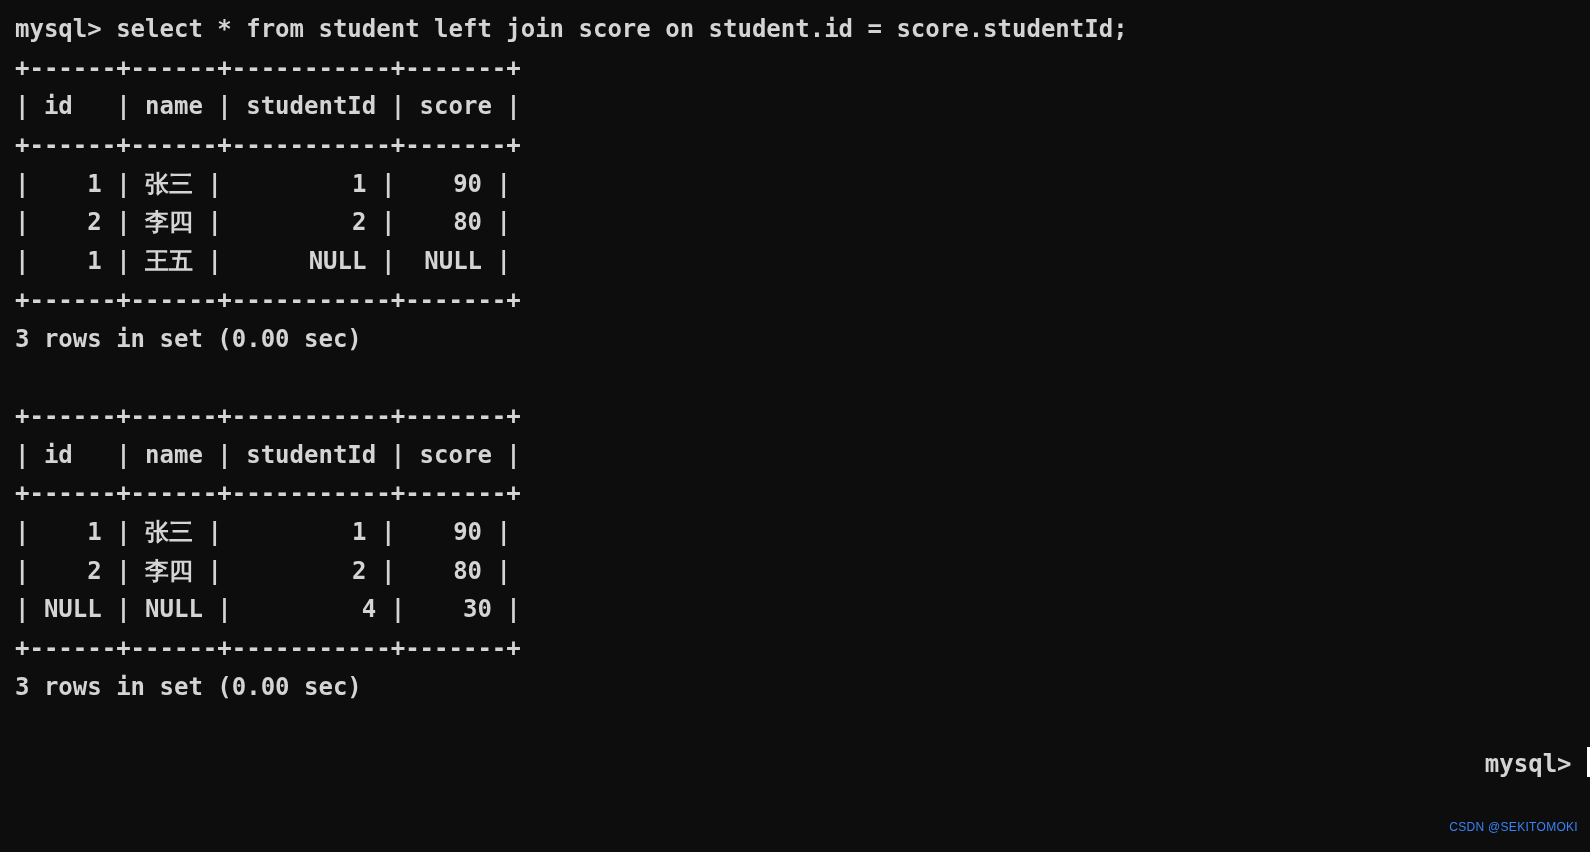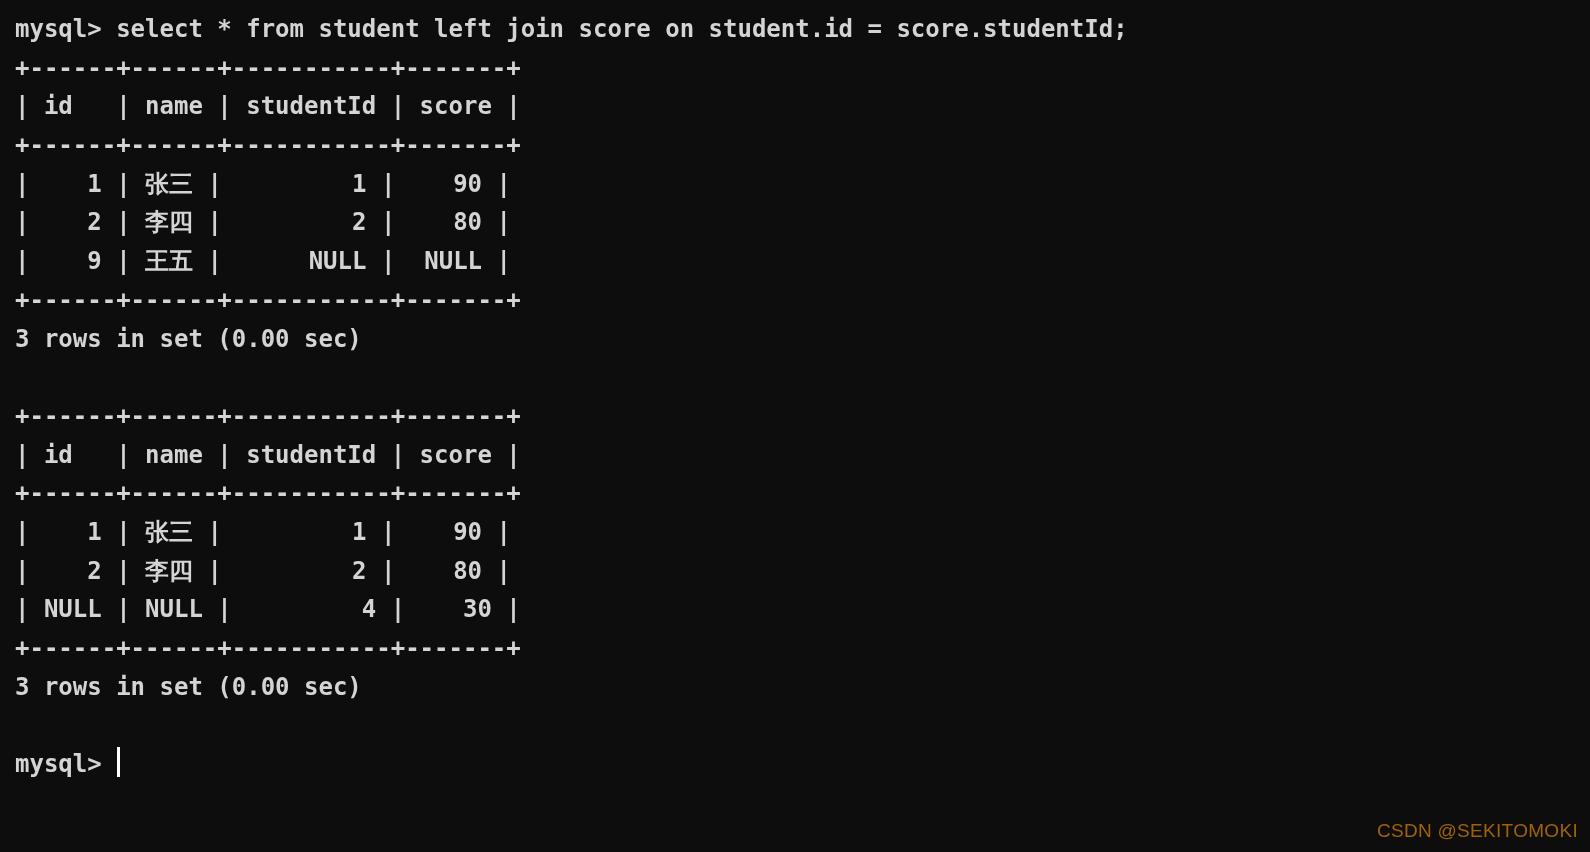--- a/index.html
+++ b/index.html
@@ -33,52 +33,53 @@
     height: 38.7px;
     font-weight: 700;
   }
   .line.blank {
     color: transparent;
   }
   .prompt-line {
     display: block;
     position: relative;
     white-space: pre;
+    text-align: right;
   }
   .cursor {
     display: inline-block;
     width: 3px;
     height: 30px;
     background: #ffffff;
     vertical-align: -5px;
     margin-left: 1px;
   }
   #watermark {
     position: absolute;
     right: 12px;
-    bottom: 10px;
+    bottom: 18px;
     font-family: "Liberation Sans", sans-serif;
-    font-size: 19px;
-    color: #a16207;
+    font-size: 12px;
+    color: #3b82f6;
     letter-spacing: 0.3px;
     white-space: pre;
   }
 </style>
 </head>
 <body>
 
 <div id="terminal">
 
   <div class="line">mysql&gt; select * from student left join score on student.id = score.studentId;</div>
   <div class="line">+------+------+-----------+-------+</div>
   <div class="line">| id   | name | studentId | score |</div>
   <div class="line">+------+------+-----------+-------+</div>
   <div class="line">|    1 | 张三 |         1 |    90 |</div>
   <div class="line">|    2 | 李四 |         2 |    80 |</div>
-  <div class="line">|    9 | 王五 |      NULL |  NULL |</div>
+  <div class="line">|    1 | 王五 |      NULL |  NULL |</div>
   <div class="line">+------+------+-----------+-------+</div>
   <div class="line">3 rows in set (0.00 sec)</div>
 
   <div class="line blank">&nbsp;</div>
 
   <div class="line">+------+------+-----------+-------+</div>
   <div class="line">| id   | name | studentId | score |</div>
   <div class="line">+------+------+-----------+-------+</div>
   <div class="line">|    1 | 张三 |         1 |    90 |</div>
   <div class="line">|    2 | 李四 |         2 |    80 |</div>

